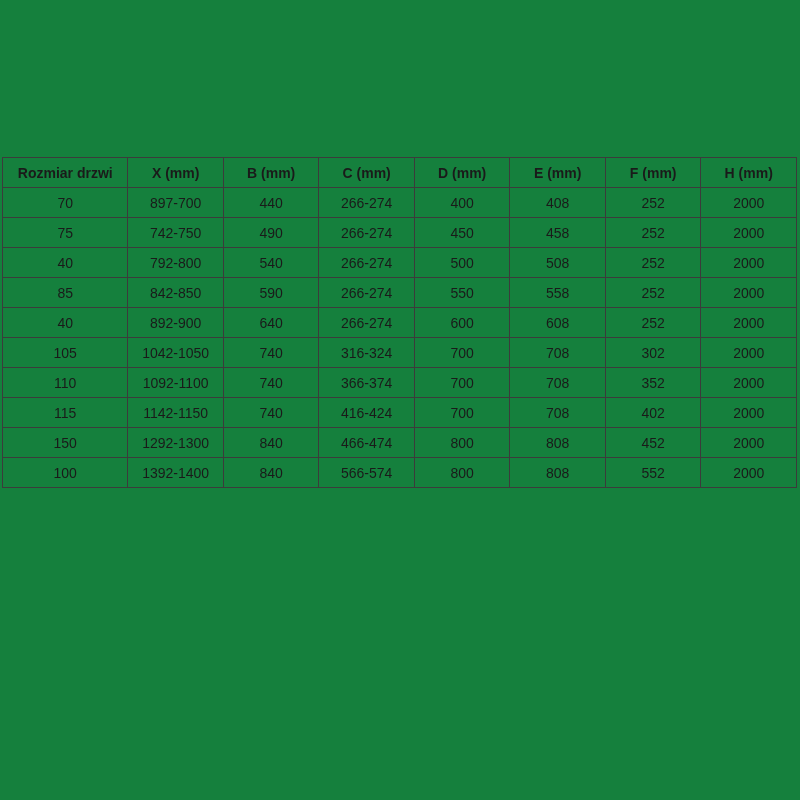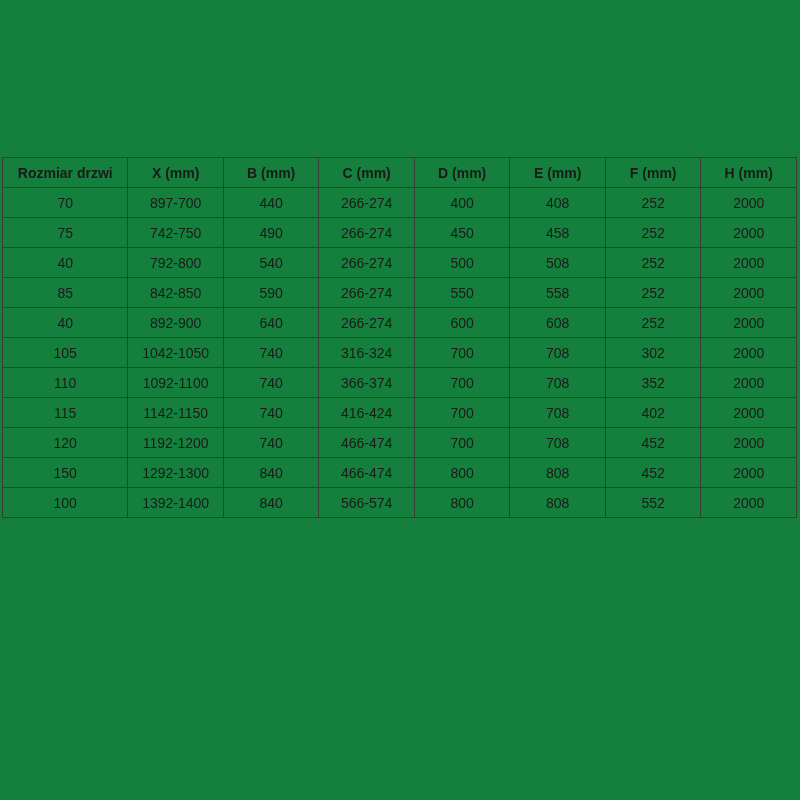--- a/index.html
+++ b/index.html
@@ -145,30 +145,20 @@
           <td>115</td>
           <td>1142-1150</td>
           <td>740</td>
           <td>416-424</td>
           <td>700</td>
           <td>708</td>
           <td>402</td>
           <td>2000</td>
         </tr>
         <tr>
-          <td>120</td>
-          <td>1192-1200</td>
-          <td>740</td>
-          <td>466-474</td>
-          <td>700</td>
-          <td>708</td>
-          <td>452</td>
-          <td>2000</td>
-        </tr>
-        <tr>
           <td>150</td>
           <td>1292-1300</td>
           <td>840</td>
           <td>466-474</td>
           <td>800</td>
           <td>808</td>
           <td>452</td>
           <td>2000</td>
         </tr>
         <tr>

